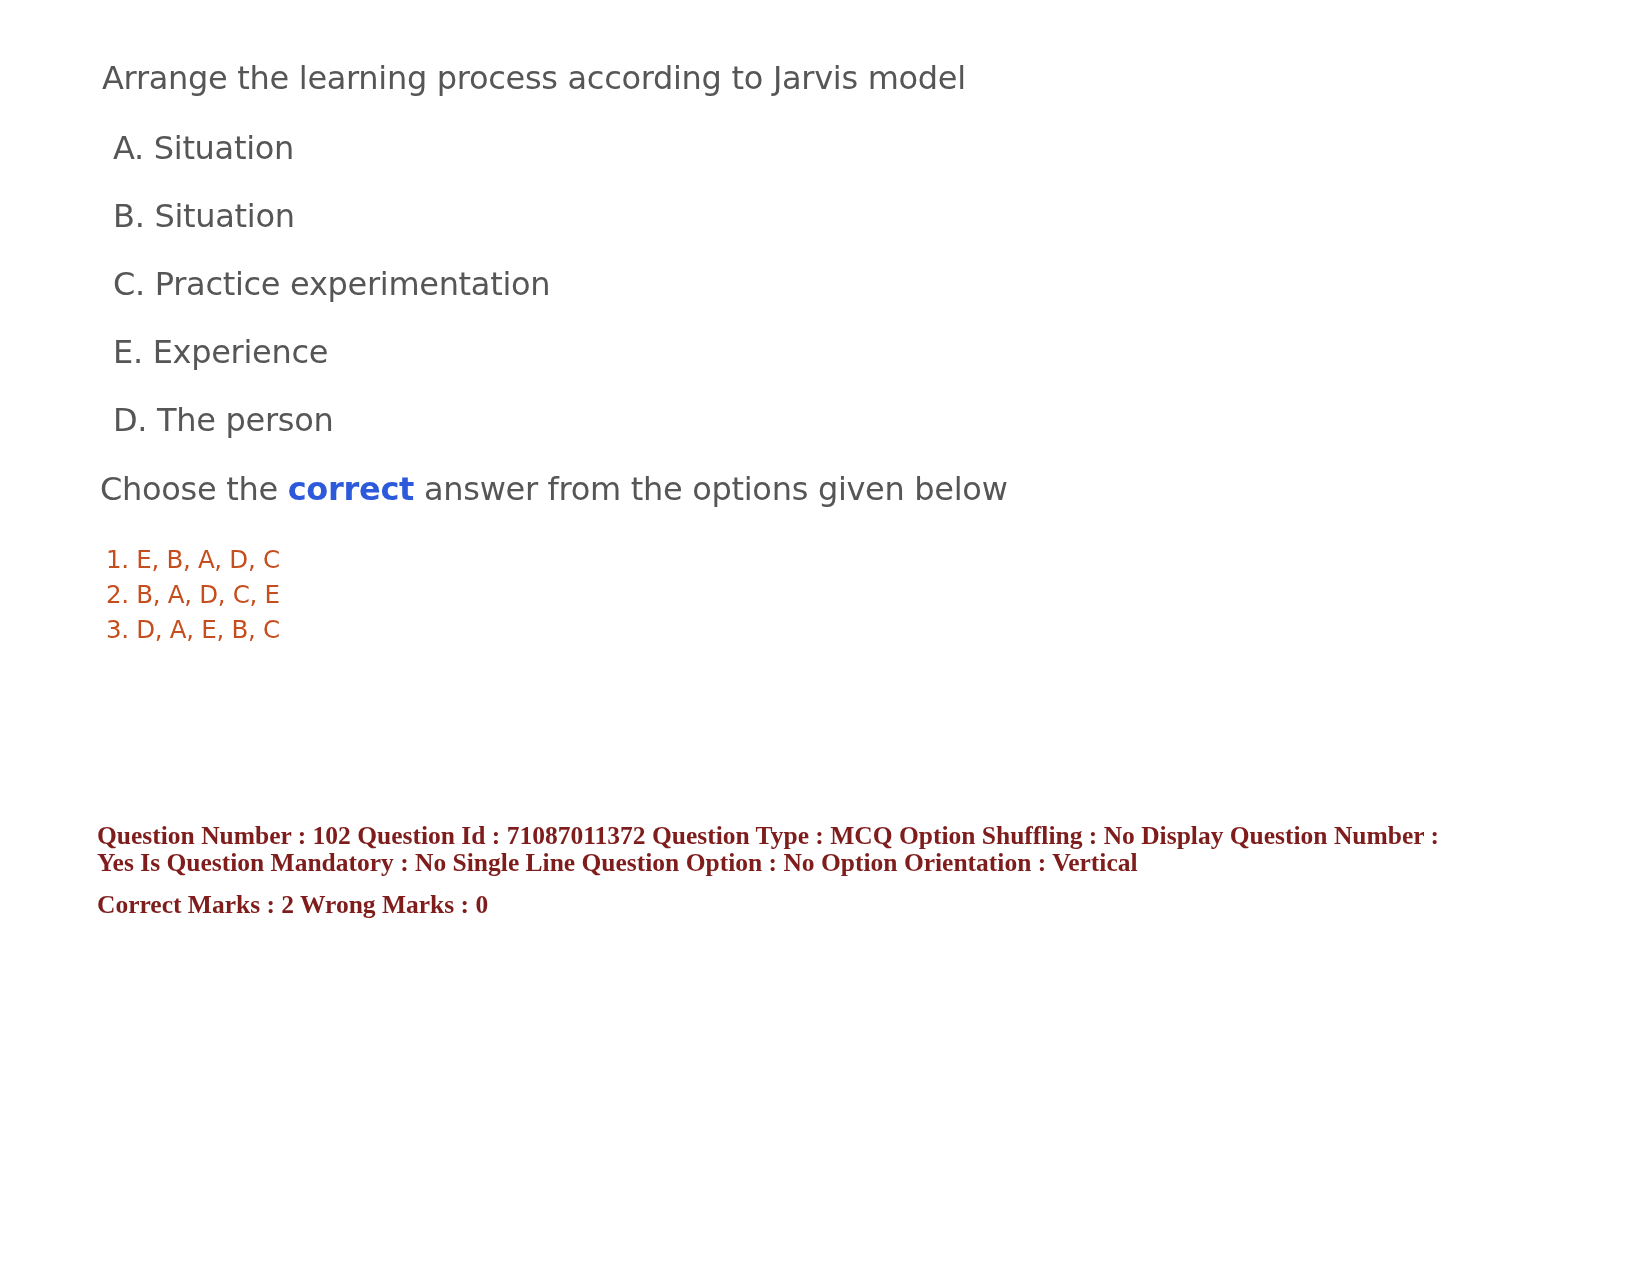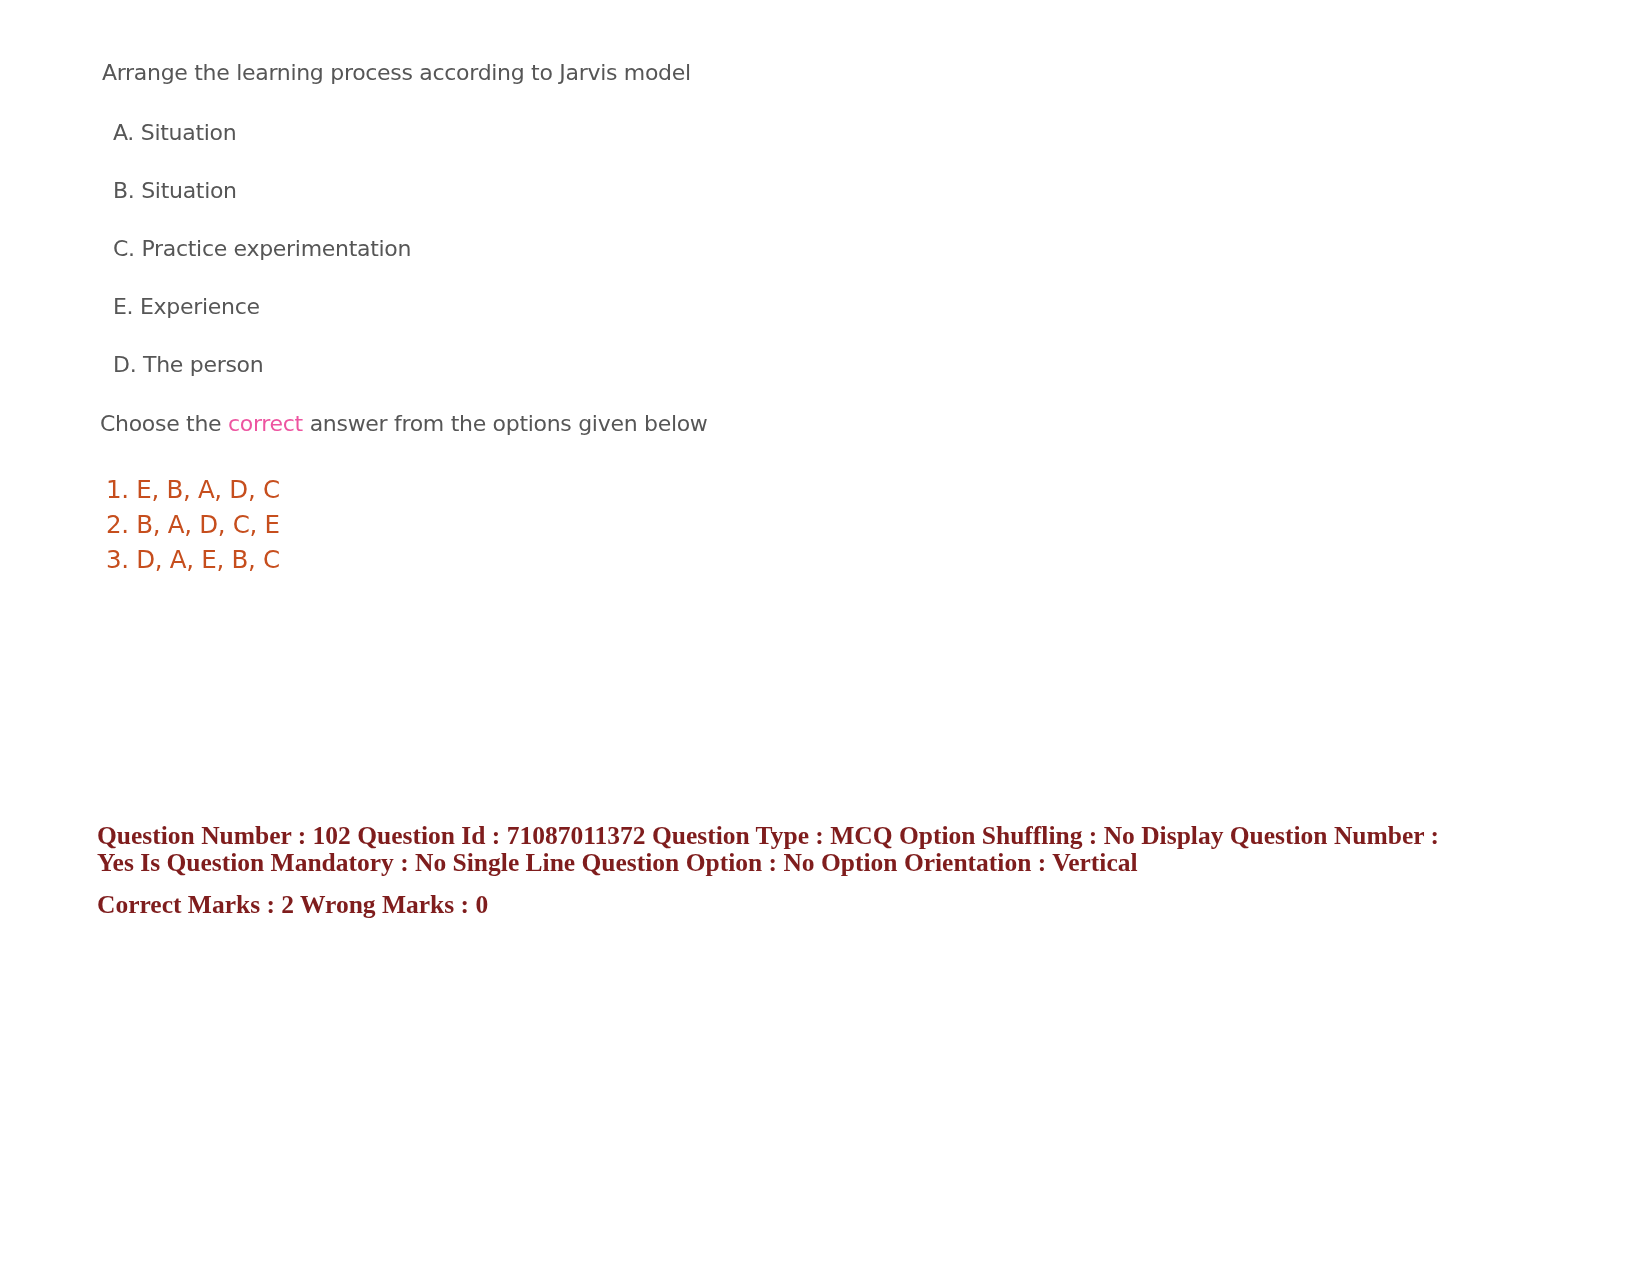--- a/index.html
+++ b/index.html
@@ -28,34 +28,34 @@
   
   .scan-block {
     position: absolute;
     left: 100px;
     top: 48px;
     width: 1300px;
   }
 
   .scan-line {
     font-family: "DejaVu Sans", sans-serif;
-    font-size: 22px;
+    font-size: 32px;
     line-height: 1.0;
     color: #4a4a4a;
     letter-spacing: -0.3px;
     white-space: nowrap;
     filter: blur(0.18px);
     opacity: 0.93;
   }
 
   .stem        { margin-top: 14px; margin-left: 2px; }
   .item        { margin-top: 36px; margin-left: 13px; }
   .item.first  { margin-top: 38px; }
   .choose      { margin-top: 37px; margin-left: 0px; }
-  .choose b    { font-weight: 400; color: #ec4899; }
+  .choose b    { font-weight: 700; color: #1d4ed8; }
 
   .opt-list    { margin-top: 37px; margin-left: 6px; }
   .opt-line    { font-family: "DejaVu Sans", sans-serif;
                  font-size: 24.5px;
                  line-height: 35px;
                  color: #c2410c;
                  letter-spacing: -0.3px;
                  white-space: nowrap;
                  filter: blur(0.18px);
                  opacity: 0.93; }

